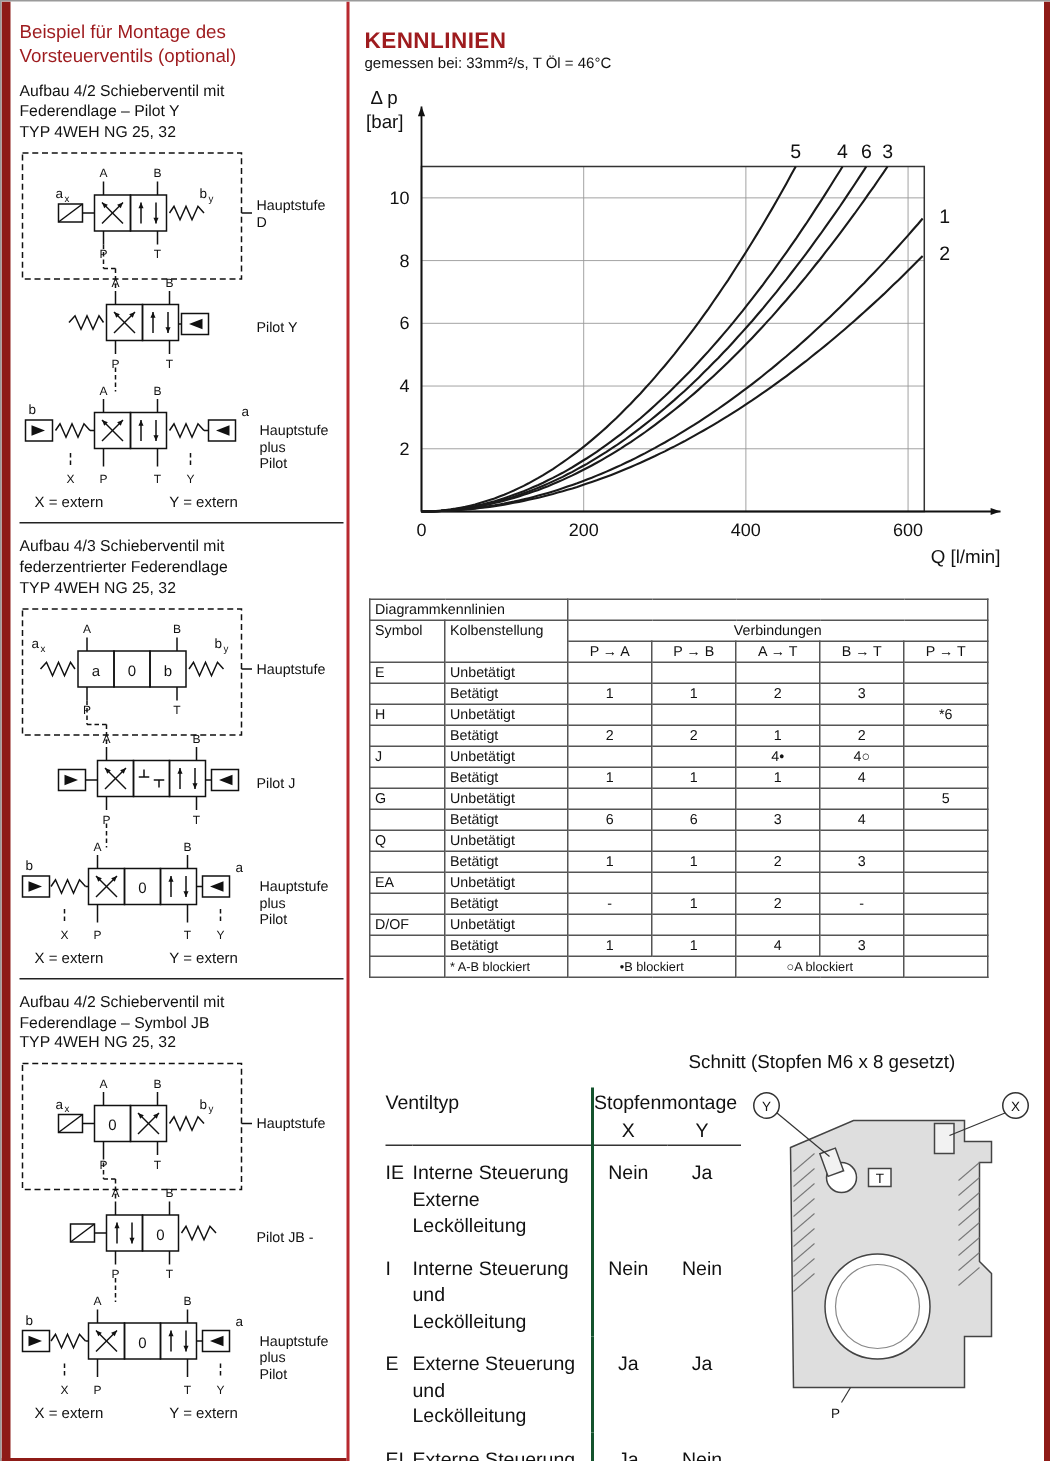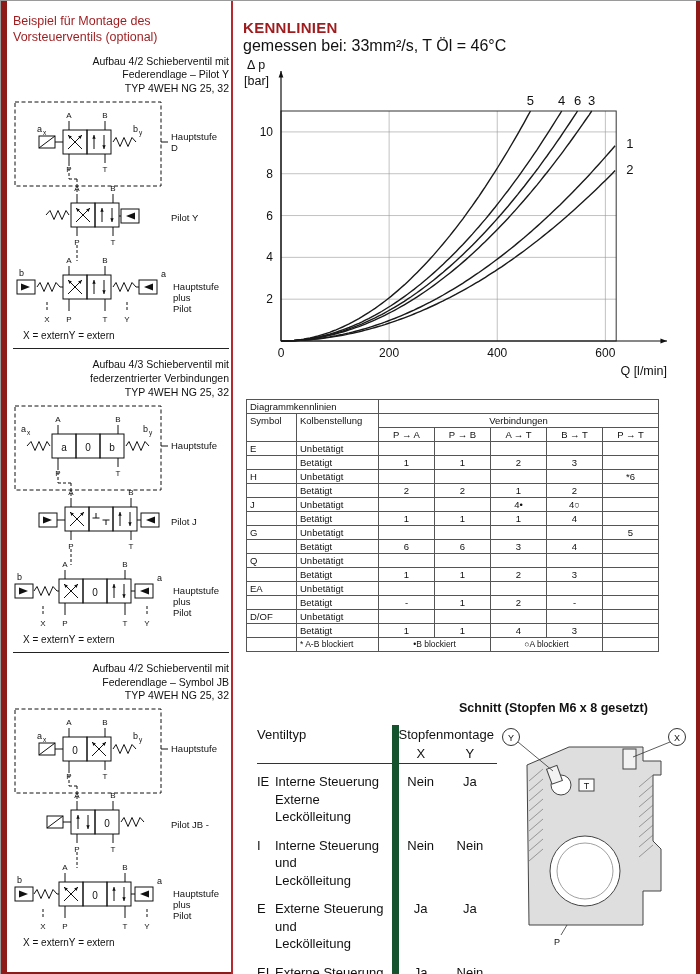--- a/index.html
+++ b/index.html
@@ -8,44 +8,44 @@
   .edge{position:absolute;top:0;height:100%;background:#8e1b17}
   #edge-left{left:0;width:6px}
   #edge-right{right:0;width:5px}
   #divider-v{position:absolute;top:0;left:230px;width:2px;height:100%;background:#b8292f}
   #edge-bottom-left{position:absolute;left:0;bottom:0;width:230px;height:3px;background:#8e1b17}
 
   .col-left{position:absolute;left:12px;top:12px;width:216px}
   .col-right{position:absolute;left:240px;top:0;width:458px;height:974px}
 
   .left-title{color:#9e1b1e;font-weight:normal;font-size:12.5px;line-height:1.3}
-  .sec-heading{font-size:10.5px;text-align:right;line-height:1.32;margin-top:9px}
+  .sec-heading{font-size:10.5px;text-align:left;line-height:1.32;margin-top:9px}
   .schem{display:block;margin-top:3px}
   .schem line,.schem rect,.schem polyline{stroke:#111;stroke-width:1;fill:none}
   .schem text{fill:#111;stroke:none}
   .schem .fil{fill:#111;stroke:none}
-  .sec-footer{display:flex;font-size:10px;padding-left:10px;margin-top:1px}
+  .sec-footer{display:flex;font-size:10px;padding-left:10px;gap:44px;margin-top:1px}
   .sec-divider{border-top:1px solid #222;margin:7px 0 0 0}
 
   #kenn-title{position:absolute;left:2px;top:18px;color:#9e1b1e;font-weight:bold;font-size:15px;letter-spacing:.3px}
-  #kenn-sub{position:absolute;left:2px;top:36px;font-size:16px}
+  #kenn-sub{position:absolute;left:2px;top:36px;font-size:10px}
   #chart-svg{position:absolute;left:2px;top:50px}
   #chart-svg text{fill:#111}
 
   #diagram-table{position:absolute;left:5px;top:398px;border-collapse:collapse;font-size:9.5px;table-layout:fixed}
   #diagram-table td{border:1px solid #555;padding:.5px 3px;height:12px;line-height:11px;overflow:hidden;white-space:nowrap}
   #diagram-table td.c{text-align:center}
   #diagram-table td.hh{vertical-align:top}
   #diagram-table td.fn{font-size:8.5px}
 
-  #schnitt-title{position:absolute;left:218px;top:700px;width:238px;font-weight:bold;font-size:12.5px}
+  #schnitt-title{position:absolute;left:218px;top:700px;width:238px;font-weight:normal;font-size:12.5px}
 
   #ventil-table{position:absolute;left:16px;top:724px;border-collapse:collapse;font-size:13px;table-layout:fixed}
   #ventil-table td{padding:2px 3px 2px 0;vertical-align:top}
-  #ventil-table td.sep{border-left:7px solid #14532d}
+  #ventil-table td.sep{border-left:2px solid #14532d}
   #ventil-table tr.bline td{border-bottom:1px solid #333}
   #ventil-table td.c{text-align:center}
   #ventil-table td.code{font-weight:normal}
   #ventil-table tr.datarow td{padding-top:9px;line-height:1.35}
   #ventil-table td.hd{white-space:nowrap}
 
   #schnitt-svg{position:absolute;left:256px;top:722px}
   #schnitt-svg text{fill:#111}
 </style>
 </head>
@@ -165,21 +165,21 @@
           </svg>
           <div class="sec-footer">
             <span>X = extern</span>
             <span>Y = extern</span>
           </div>
         </div>
         <div class="sec-divider"></div>
         <div class="sec">
           <div class="sec-heading">
             <div>Aufbau 4/3 Schieberventil mit</div>
-            <div>federzentrierter Verbindungen</div>
+            <div>federzentrierter Federendlage</div>
             <div>TYP 4WEH NG 25, 32</div>
           </div>
           <svg class="schem" width="218" height="230" viewBox="0 0 218 230">
             <rect x="2" y="3" width="146" height="84" stroke-dasharray="4 2.5"></rect>
             <rect x="39" y="31" width="24" height="24"></rect>
             <text x="51" y="47.5" font-size="10" text-anchor="middle">a</text>
             <rect x="63" y="31" width="24" height="24"></rect>
             <text x="75" y="47.5" font-size="10" text-anchor="middle">0</text>
             <rect x="87" y="31" width="24" height="24"></rect>
             <text x="99" y="47.5" font-size="10" text-anchor="middle">b</text>

